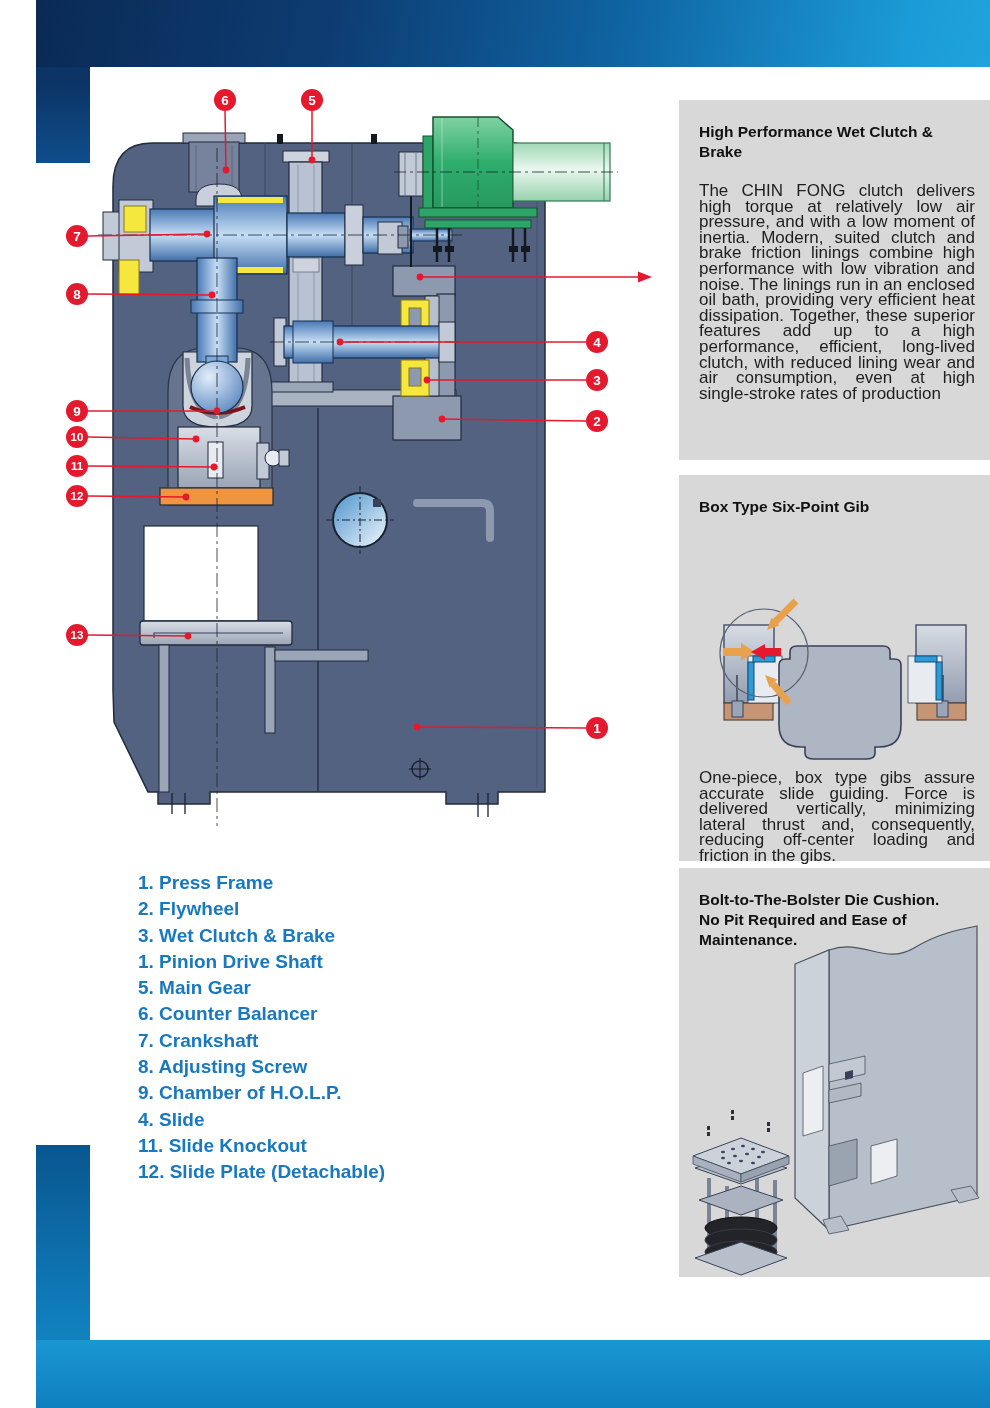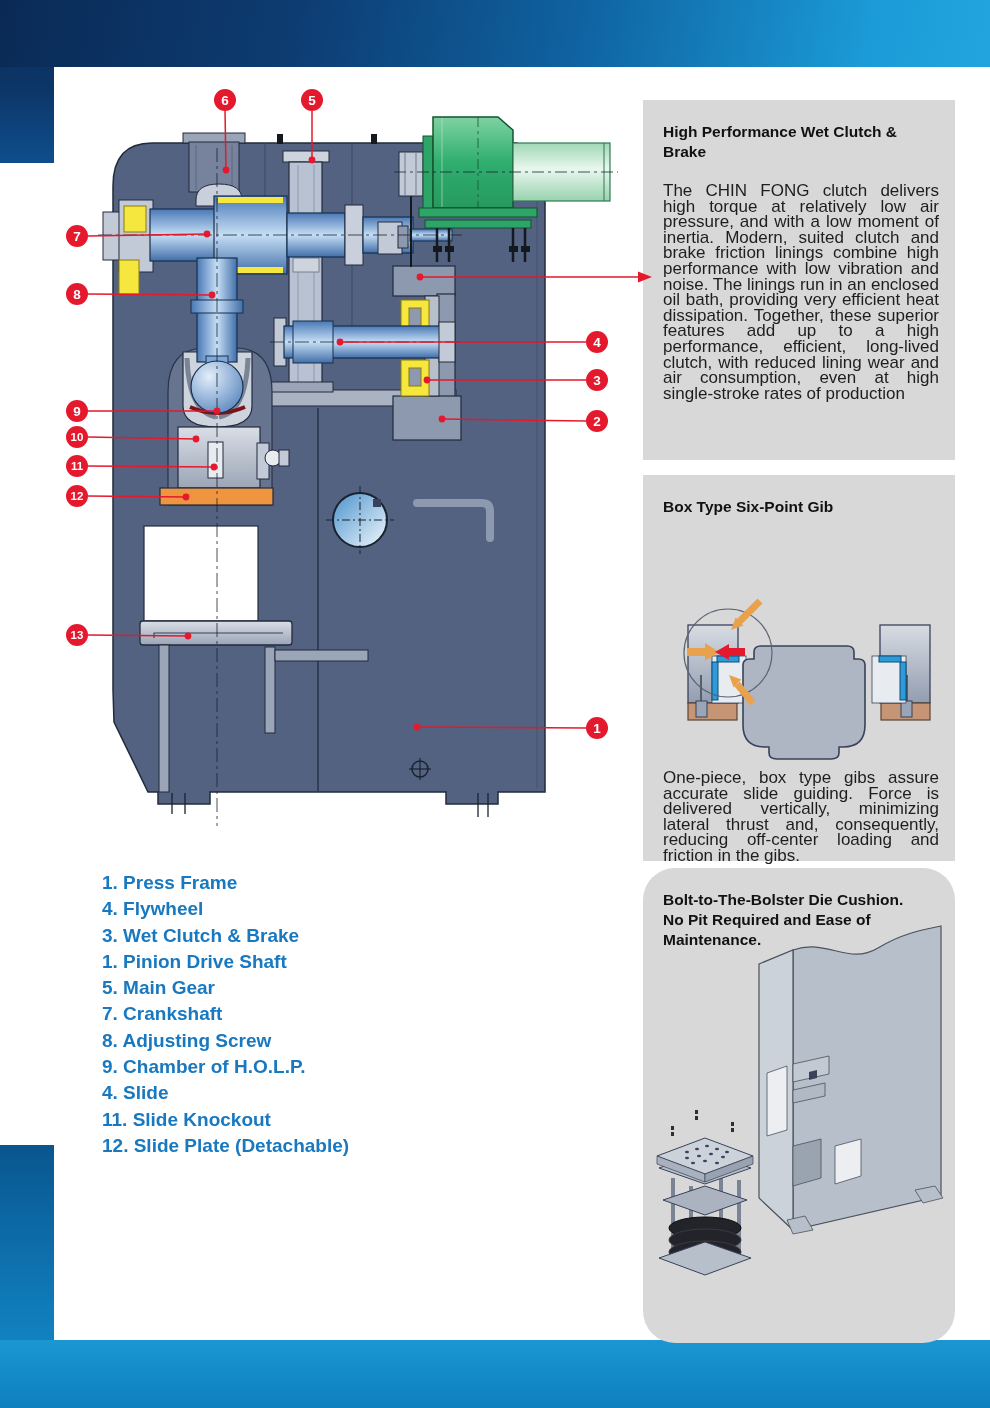--- a/index.html
+++ b/index.html
@@ -1,34 +1,34 @@
 <!DOCTYPE html>
 <html><head>
 <meta charset="utf-8">
 <style>
   html,body{margin:0;padding:0;}
   body{
     width:990px;height:1408px;position:relative;background:#ffffff;
     font-family:"Liberation Sans",sans-serif;overflow:hidden;
   }
-  .abs{position:absolute;}
+  .abs{position:absolute;margin-left:36px;}
   
   .band-top{left:0;top:0;width:990px;height:67px;
     background:linear-gradient(100deg,#0a2a55 0%,#0d3c72 30%,#0f62a0 58%,#1b9cd8 88%,#22a5de 100%);}
   .col-topleft{left:0;top:0;width:54px;height:163px;
     background:linear-gradient(180deg,#0a2a55 0%,#0c3668 55%,#0f4e8c 100%);}
   .col-bottomleft{left:0;top:1145px;width:54px;height:263px;
     background:linear-gradient(180deg,#09568f 0%,#0f7ab8 60%,#1590cc 100%);}
   .band-bottom{left:0;top:1340px;width:990px;height:68px;
     background:linear-gradient(180deg,#1a97d2 0%,#0e7fbe 100%);}
   
   .panel{left:643px;width:312px;background:#d8d8d8;}
   #panel-clutch{top:100px;height:360px;}
   #panel-gib{top:475px;height:386px;}
-  #panel-cushion{top:868px;height:475px;border-radius:32px;}
+  #panel-cushion{top:868px;height:409px;}
   .panel-title{
     position:absolute;left:20px;right:14px;top:22px;
     font-size:15.5px;font-weight:bold;line-height:20px;color:#111;
   }
   .panel-body{
     position:absolute;left:20px;right:16px;
     font-size:17px;line-height:15.6px;color:#1e1e1e;text-align:justify;
   }
   #clutch-body{top:83px;}
   #gib-body{top:295px;}
@@ -159,24 +159,25 @@
         <ellipse cx="80" cy="289" rx="2" ry="1.3"></ellipse>
       <ellipse cx="50" cy="295" rx="2" ry="1.3"></ellipse>
         <ellipse cx="62" cy="293" rx="2" ry="1.3"></ellipse>
         <ellipse cx="74" cy="295" rx="2" ry="1.3"></ellipse>
     </g>
   </svg>
 </div>
 
 <div class="abs" id="legend">
   <div class="legend-item">1. Press Frame</div>
-  <div class="legend-item">4. Flywheel</div>
+  <div class="legend-item">2. Flywheel</div>
   <div class="legend-item">3. Wet Clutch &amp; Brake</div>
   <div class="legend-item">1. Pinion Drive Shaft</div>
   <div class="legend-item">5. Main Gear</div>
+  <div class="legend-item">6. Counter Balancer</div>
   <div class="legend-item">7. Crankshaft</div>
   <div class="legend-item">8. Adjusting Screw</div>
   <div class="legend-item">9. Chamber of H.O.L.P.</div>
   <div class="legend-item">4. Slide</div>
   <div class="legend-item">11. Slide Knockout</div>
   <div class="legend-item">12. Slide Plate (Detachable)</div>
 </div>
 
 <svg id="diagram-svg" width="990" height="1408" viewBox="0 0 990 1408">
   <defs>

